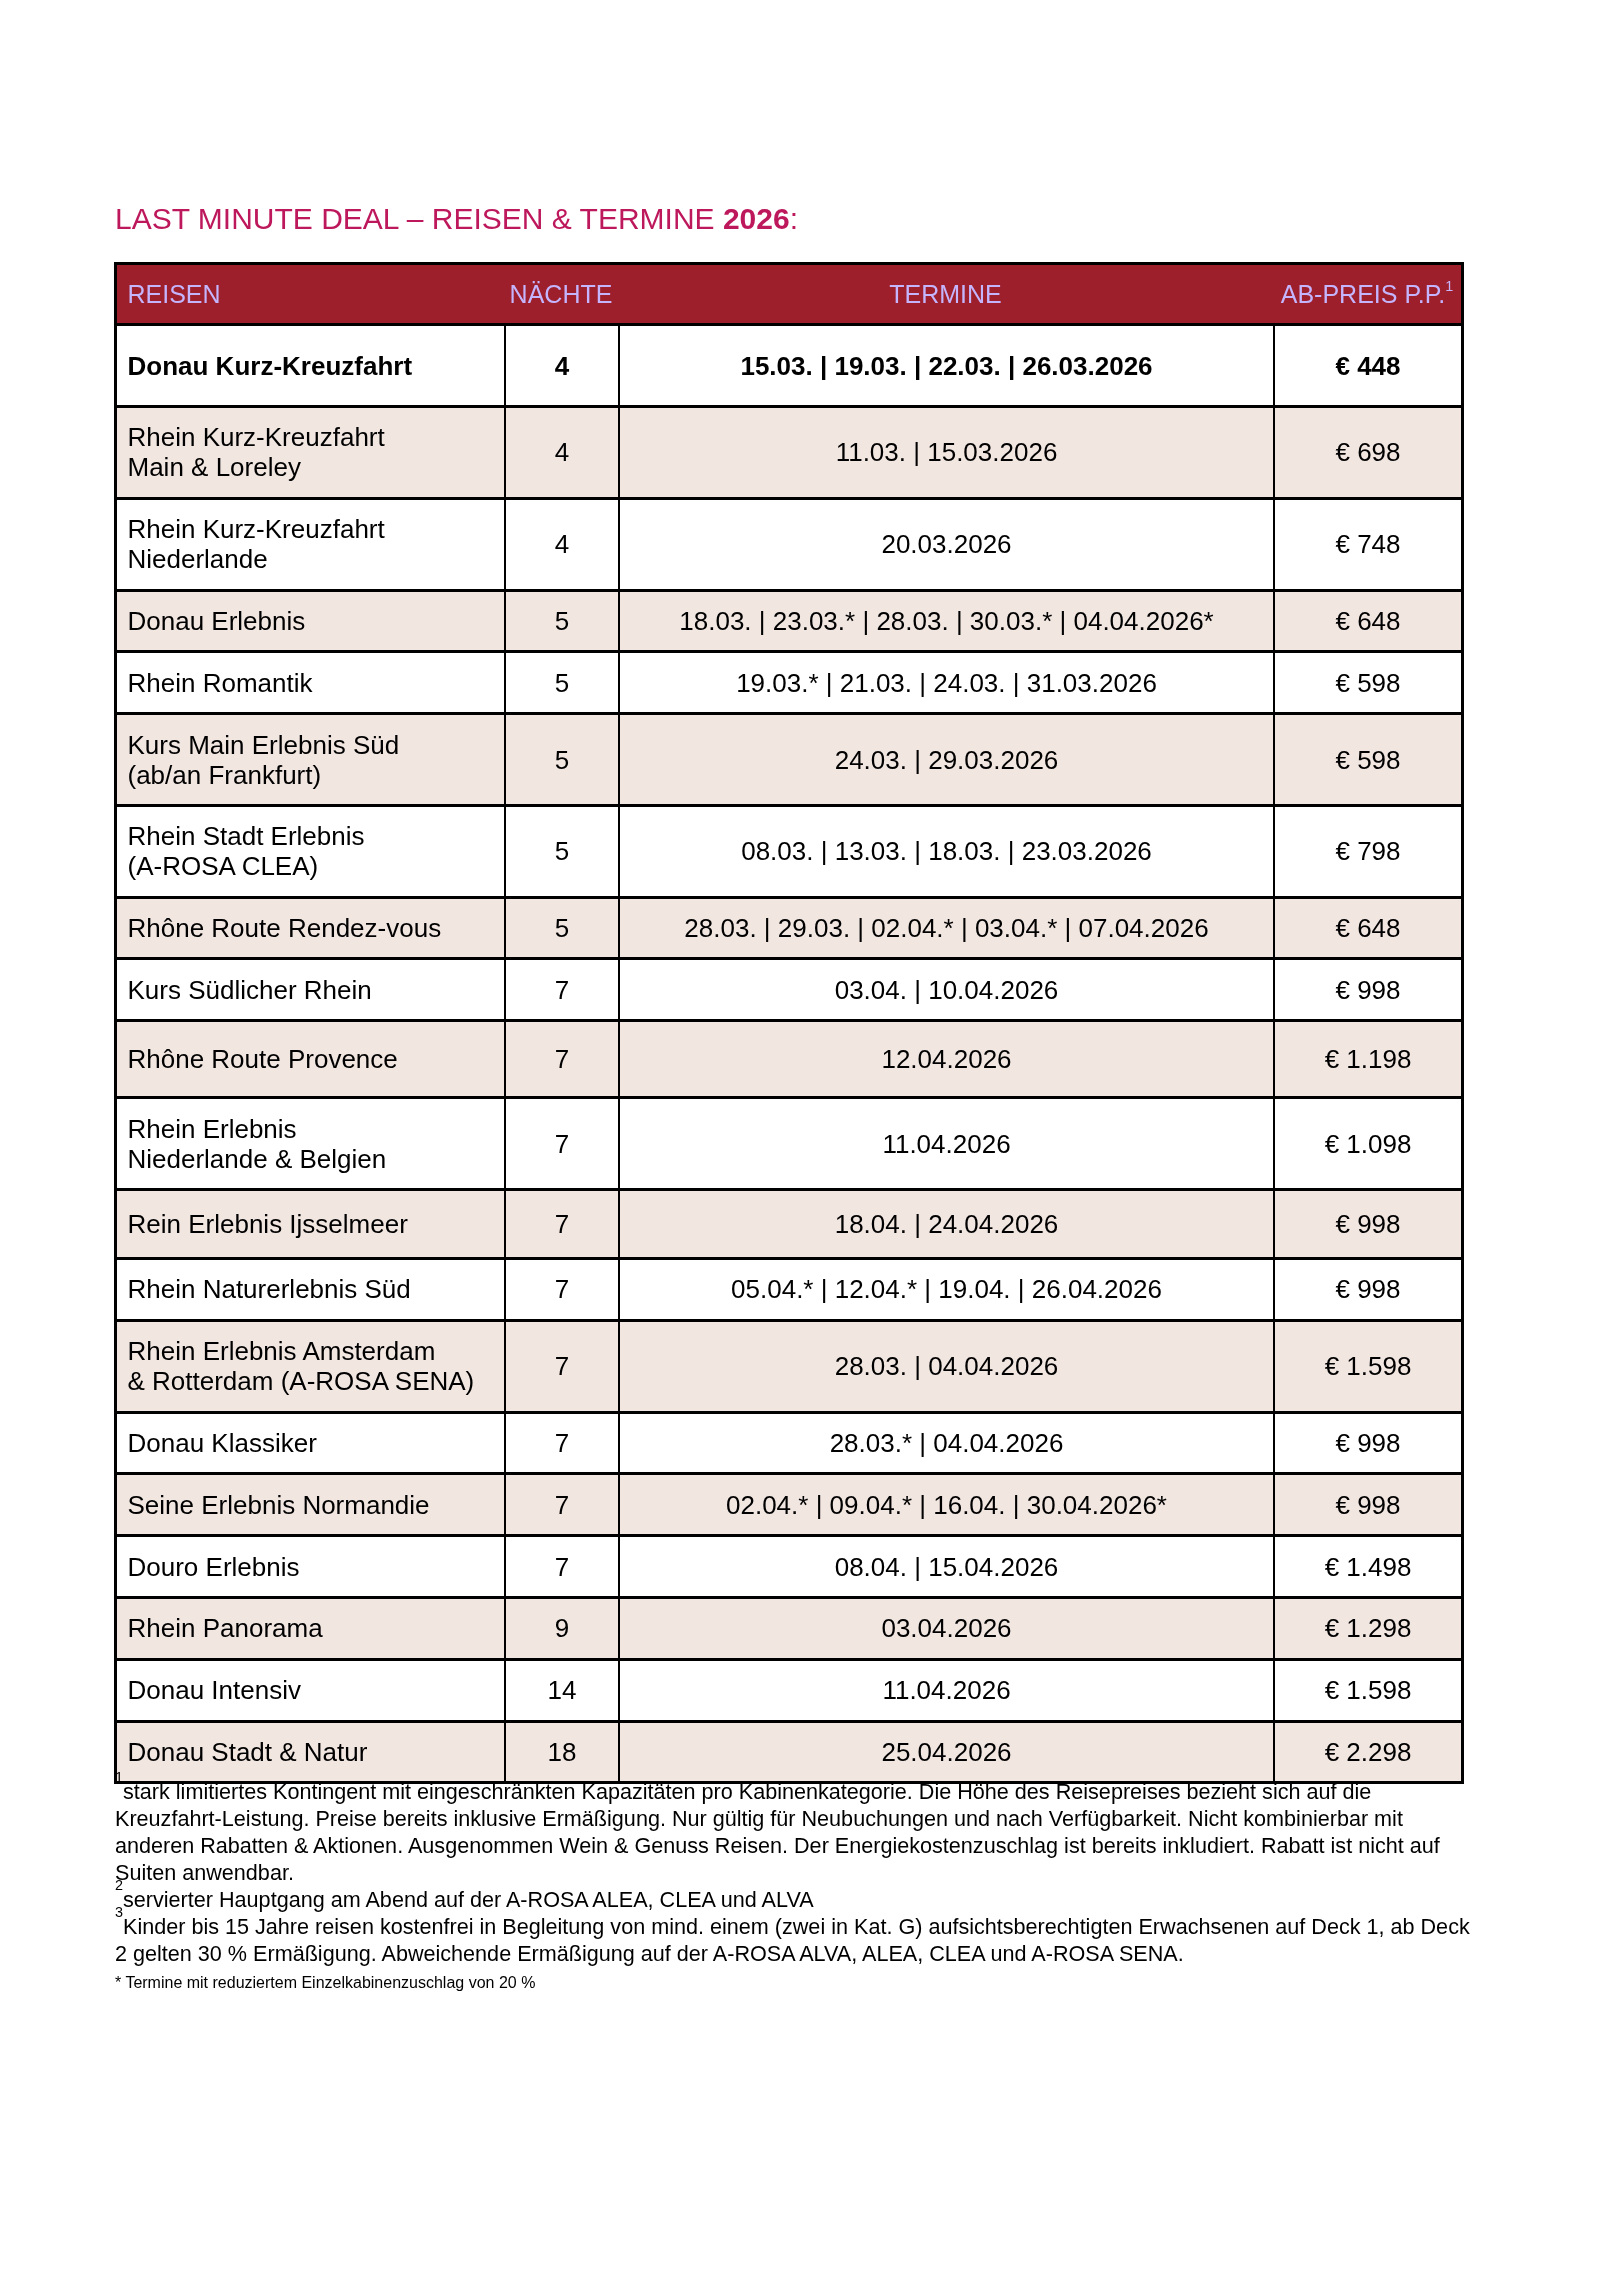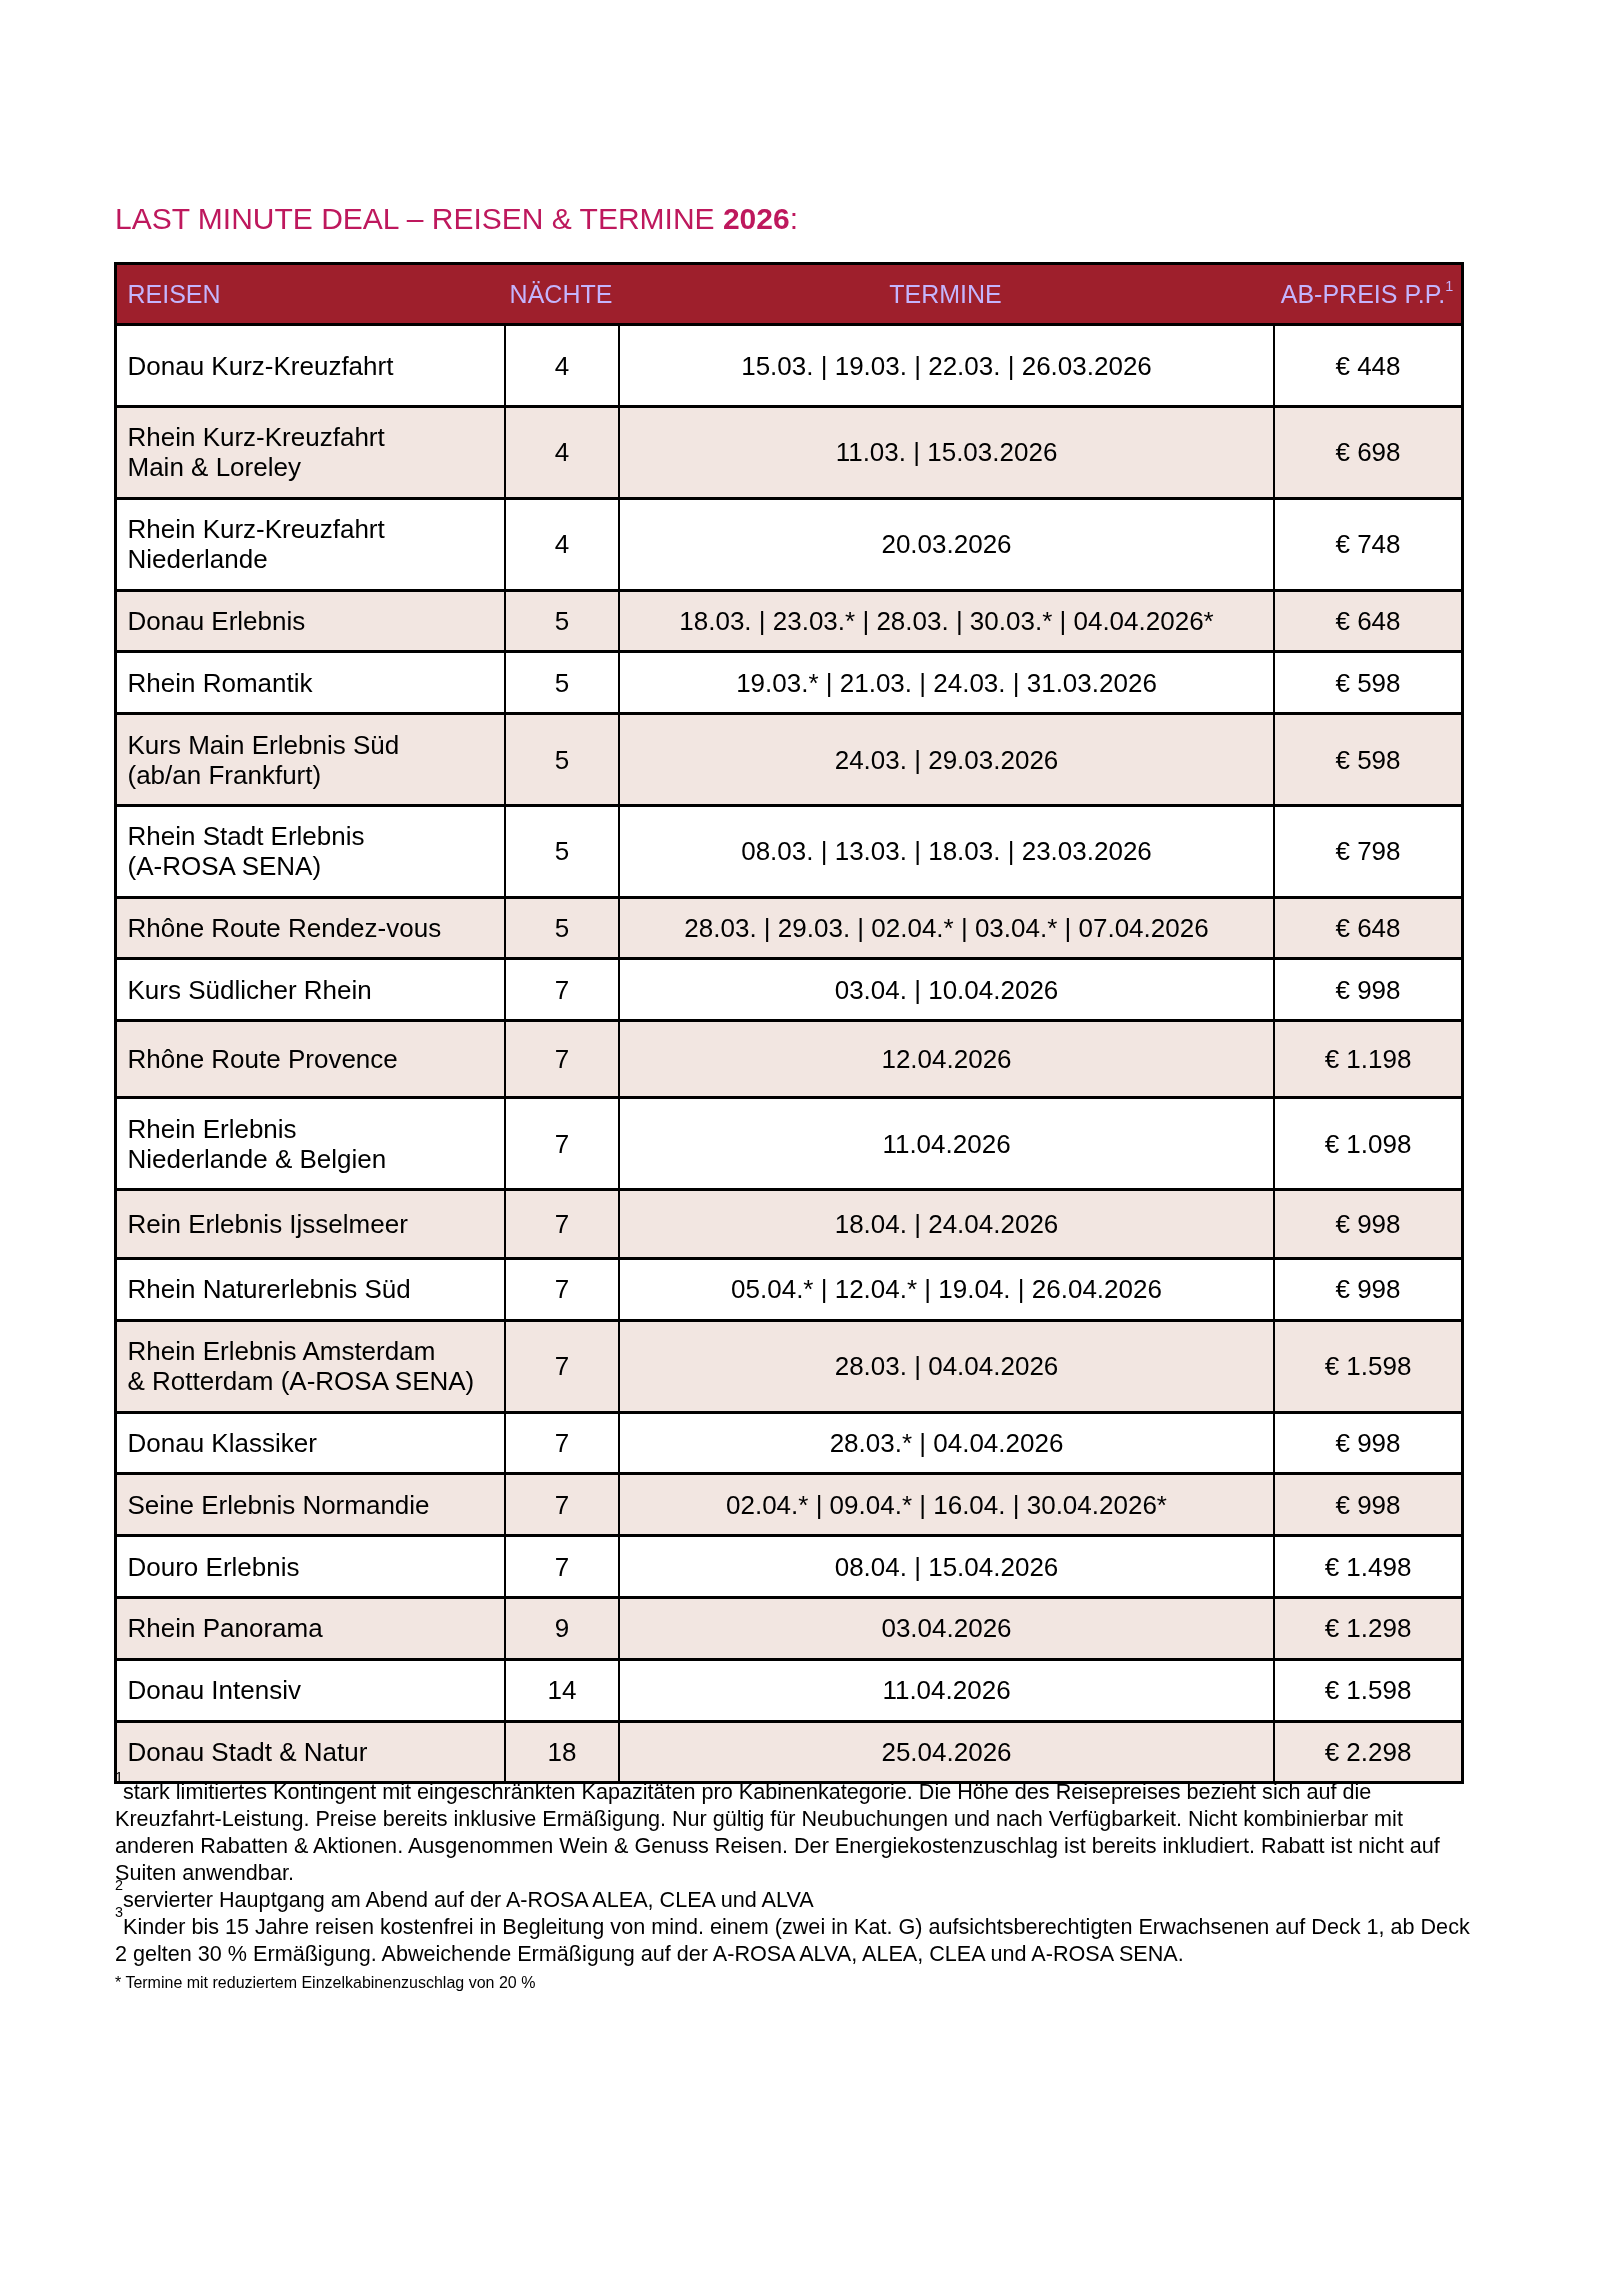--- a/index.html
+++ b/index.html
@@ -42,21 +42,21 @@
   }
 
   .row {
     display: flex; align-items: stretch;
     border-top: 3.3px solid #000;
     min-height: 61px;
     font-size: 26px; line-height: 30px;
     background: #fff;
   }
   .tbody .row:nth-child(even) { background: #F2E6E1; }
-  .tbody .row:nth-child(1)  { min-height: 82px; }
+  .tbody .row:nth-child(1)  { min-height: 82px; font-weight: bold; }
   .tbody .row:nth-child(10) { min-height: 77px; }
   .tbody .row:nth-child(12) { min-height: 69px; }
 
   .cell { display: flex; align-items: center; padding: 14.4px 6.5px; }
   .cell.reise {
     width: 387px; justify-content: flex-start;
     padding-left: 10.5px; padding-right: 15.7px;
     white-space: pre-line;
   }
   .cell.naechte { width: 114px;  justify-content: center; border-left: 2px solid #000; }
@@ -129,21 +129,21 @@
         </div>
         <div class="row">
           <div class="cell reise">Kurs Main Erlebnis Süd
 (ab/an Frankfurt)</div>
           <div class="cell naechte">5</div>
           <div class="cell termine">24.03. | 29.03.2026</div>
           <div class="cell preis">€ 598</div>
         </div>
         <div class="row">
           <div class="cell reise">Rhein Stadt Erlebnis
-(A-ROSA SENA)</div>
+(A-ROSA CLEA)</div>
           <div class="cell naechte">5</div>
           <div class="cell termine">08.03. | 13.03. | 18.03. | 23.03.2026</div>
           <div class="cell preis">€ 798</div>
         </div>
         <div class="row">
           <div class="cell reise">Rhône Route Rendez-vous</div>
           <div class="cell naechte">5</div>
           <div class="cell termine">28.03. | 29.03. | 02.04.* | 03.04.* | 07.04.2026</div>
           <div class="cell preis">€ 648</div>
         </div>

